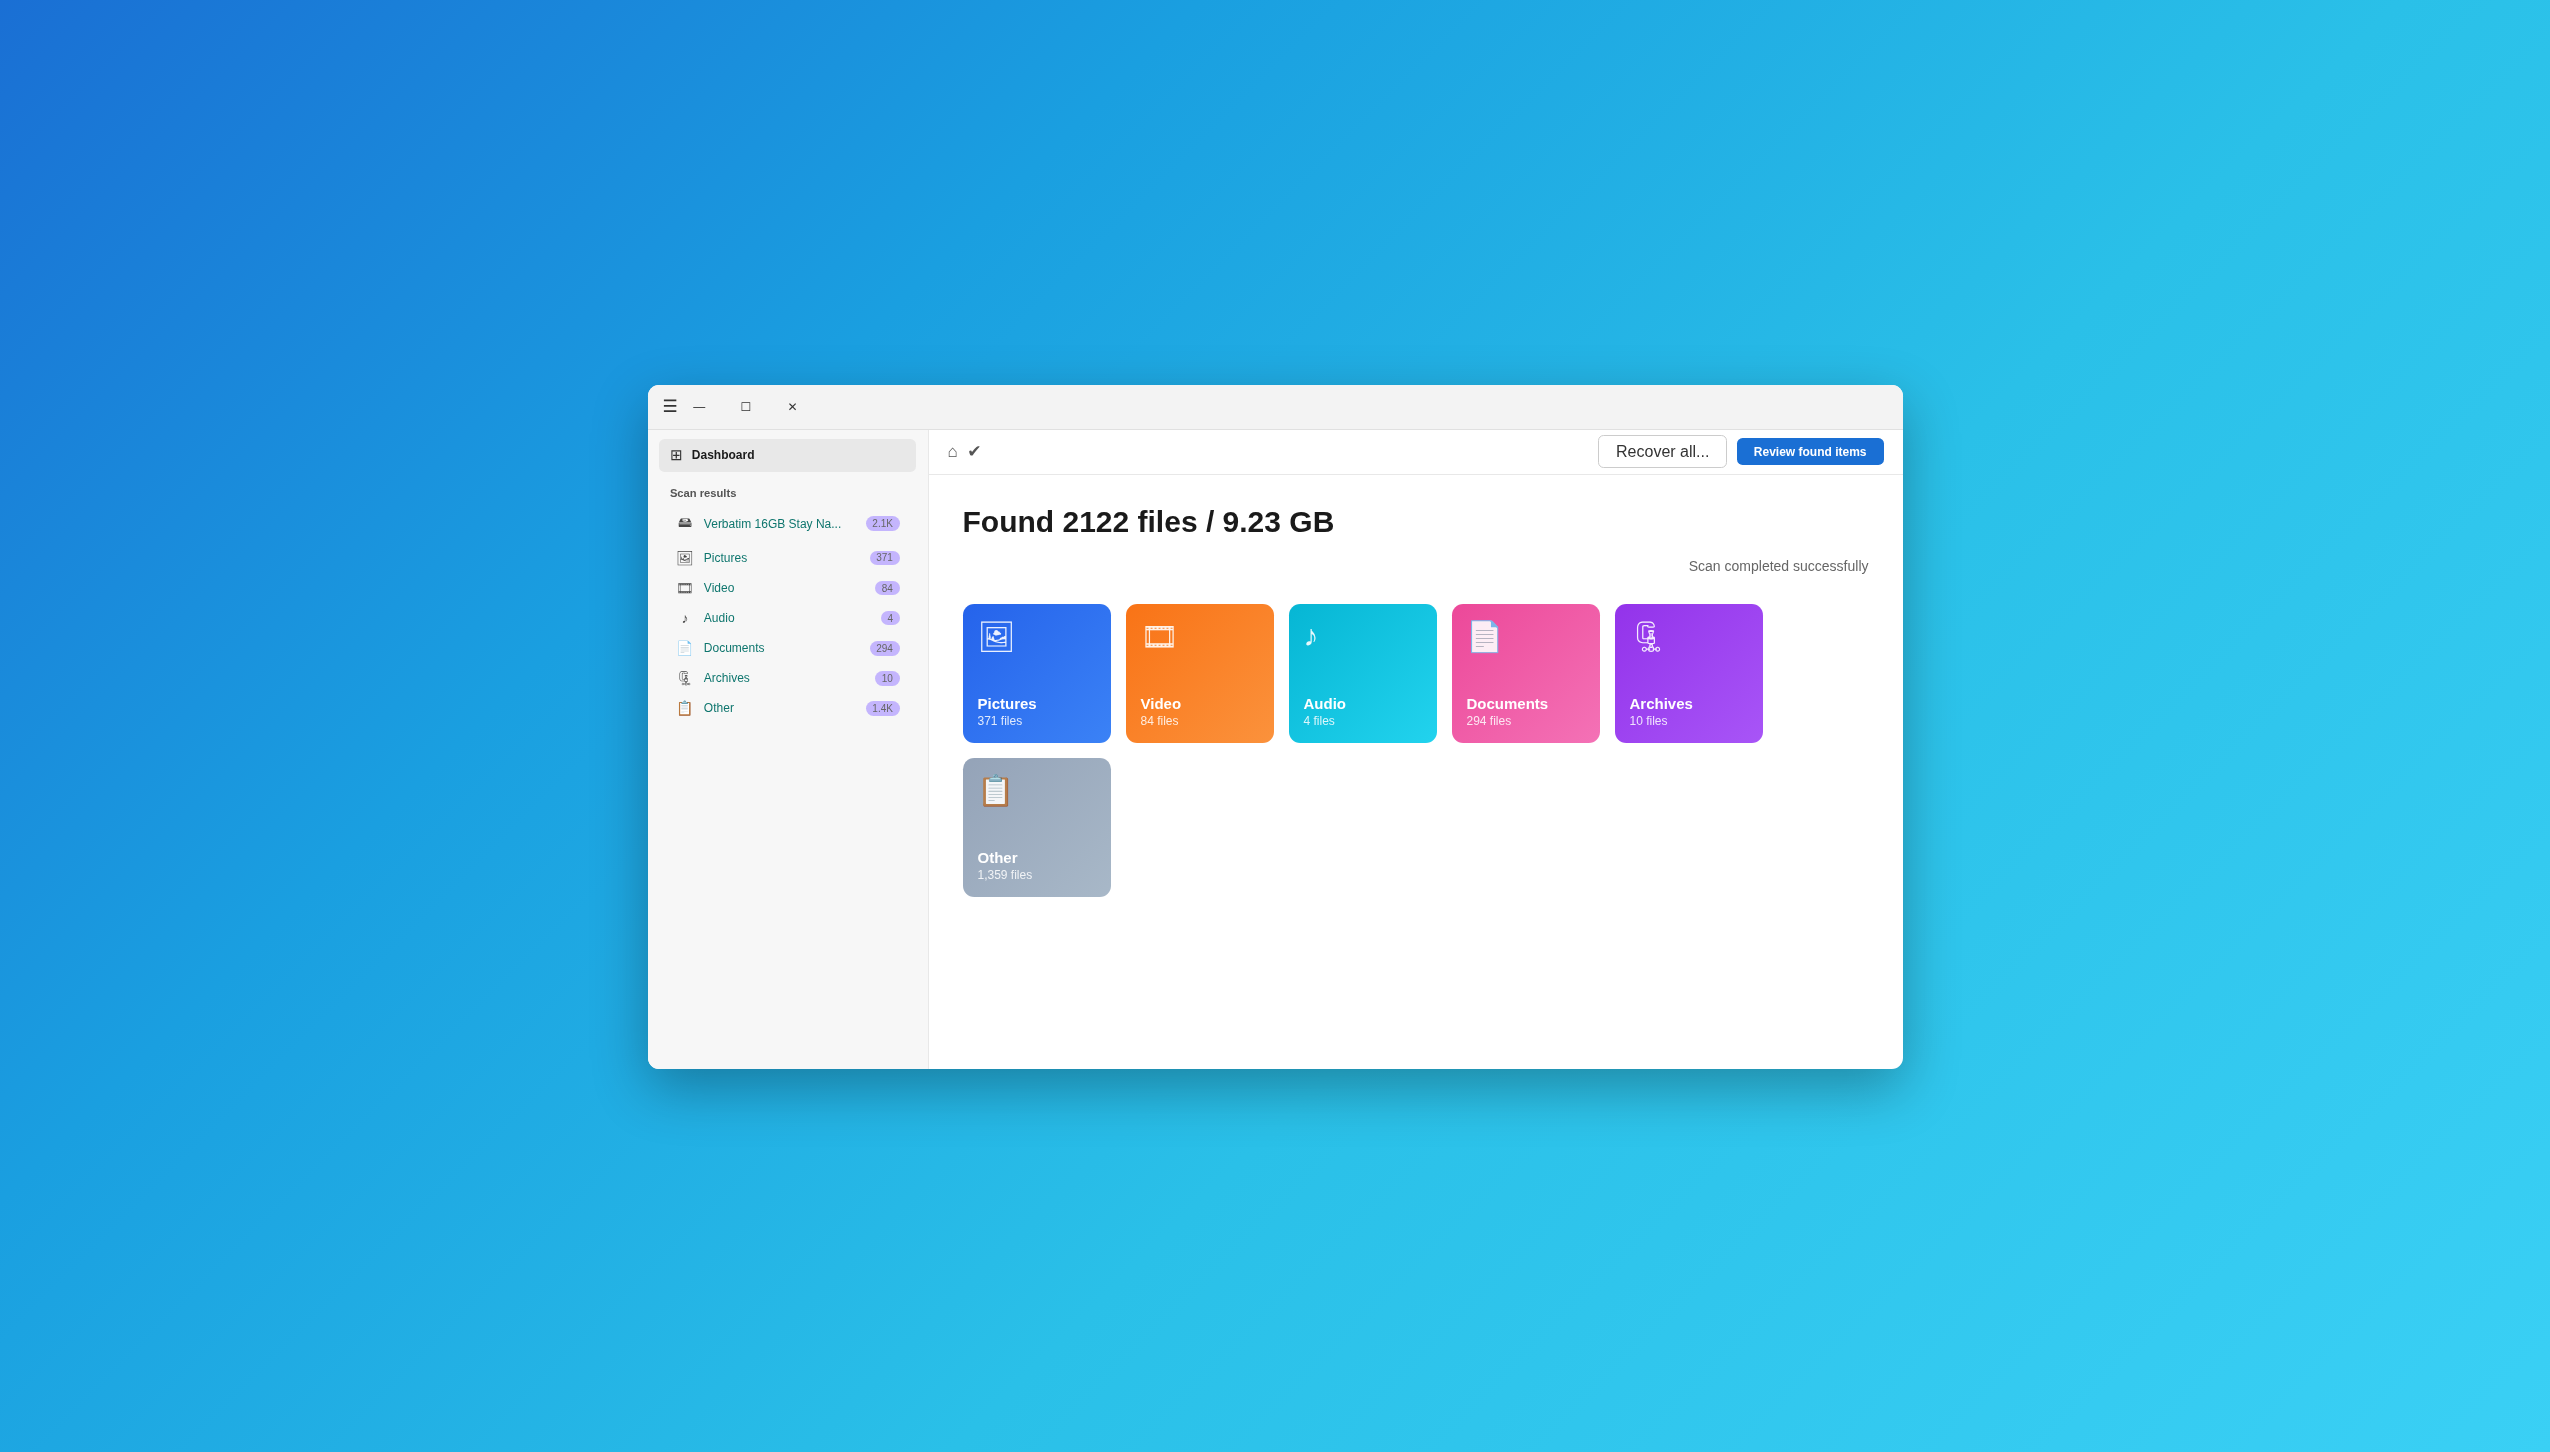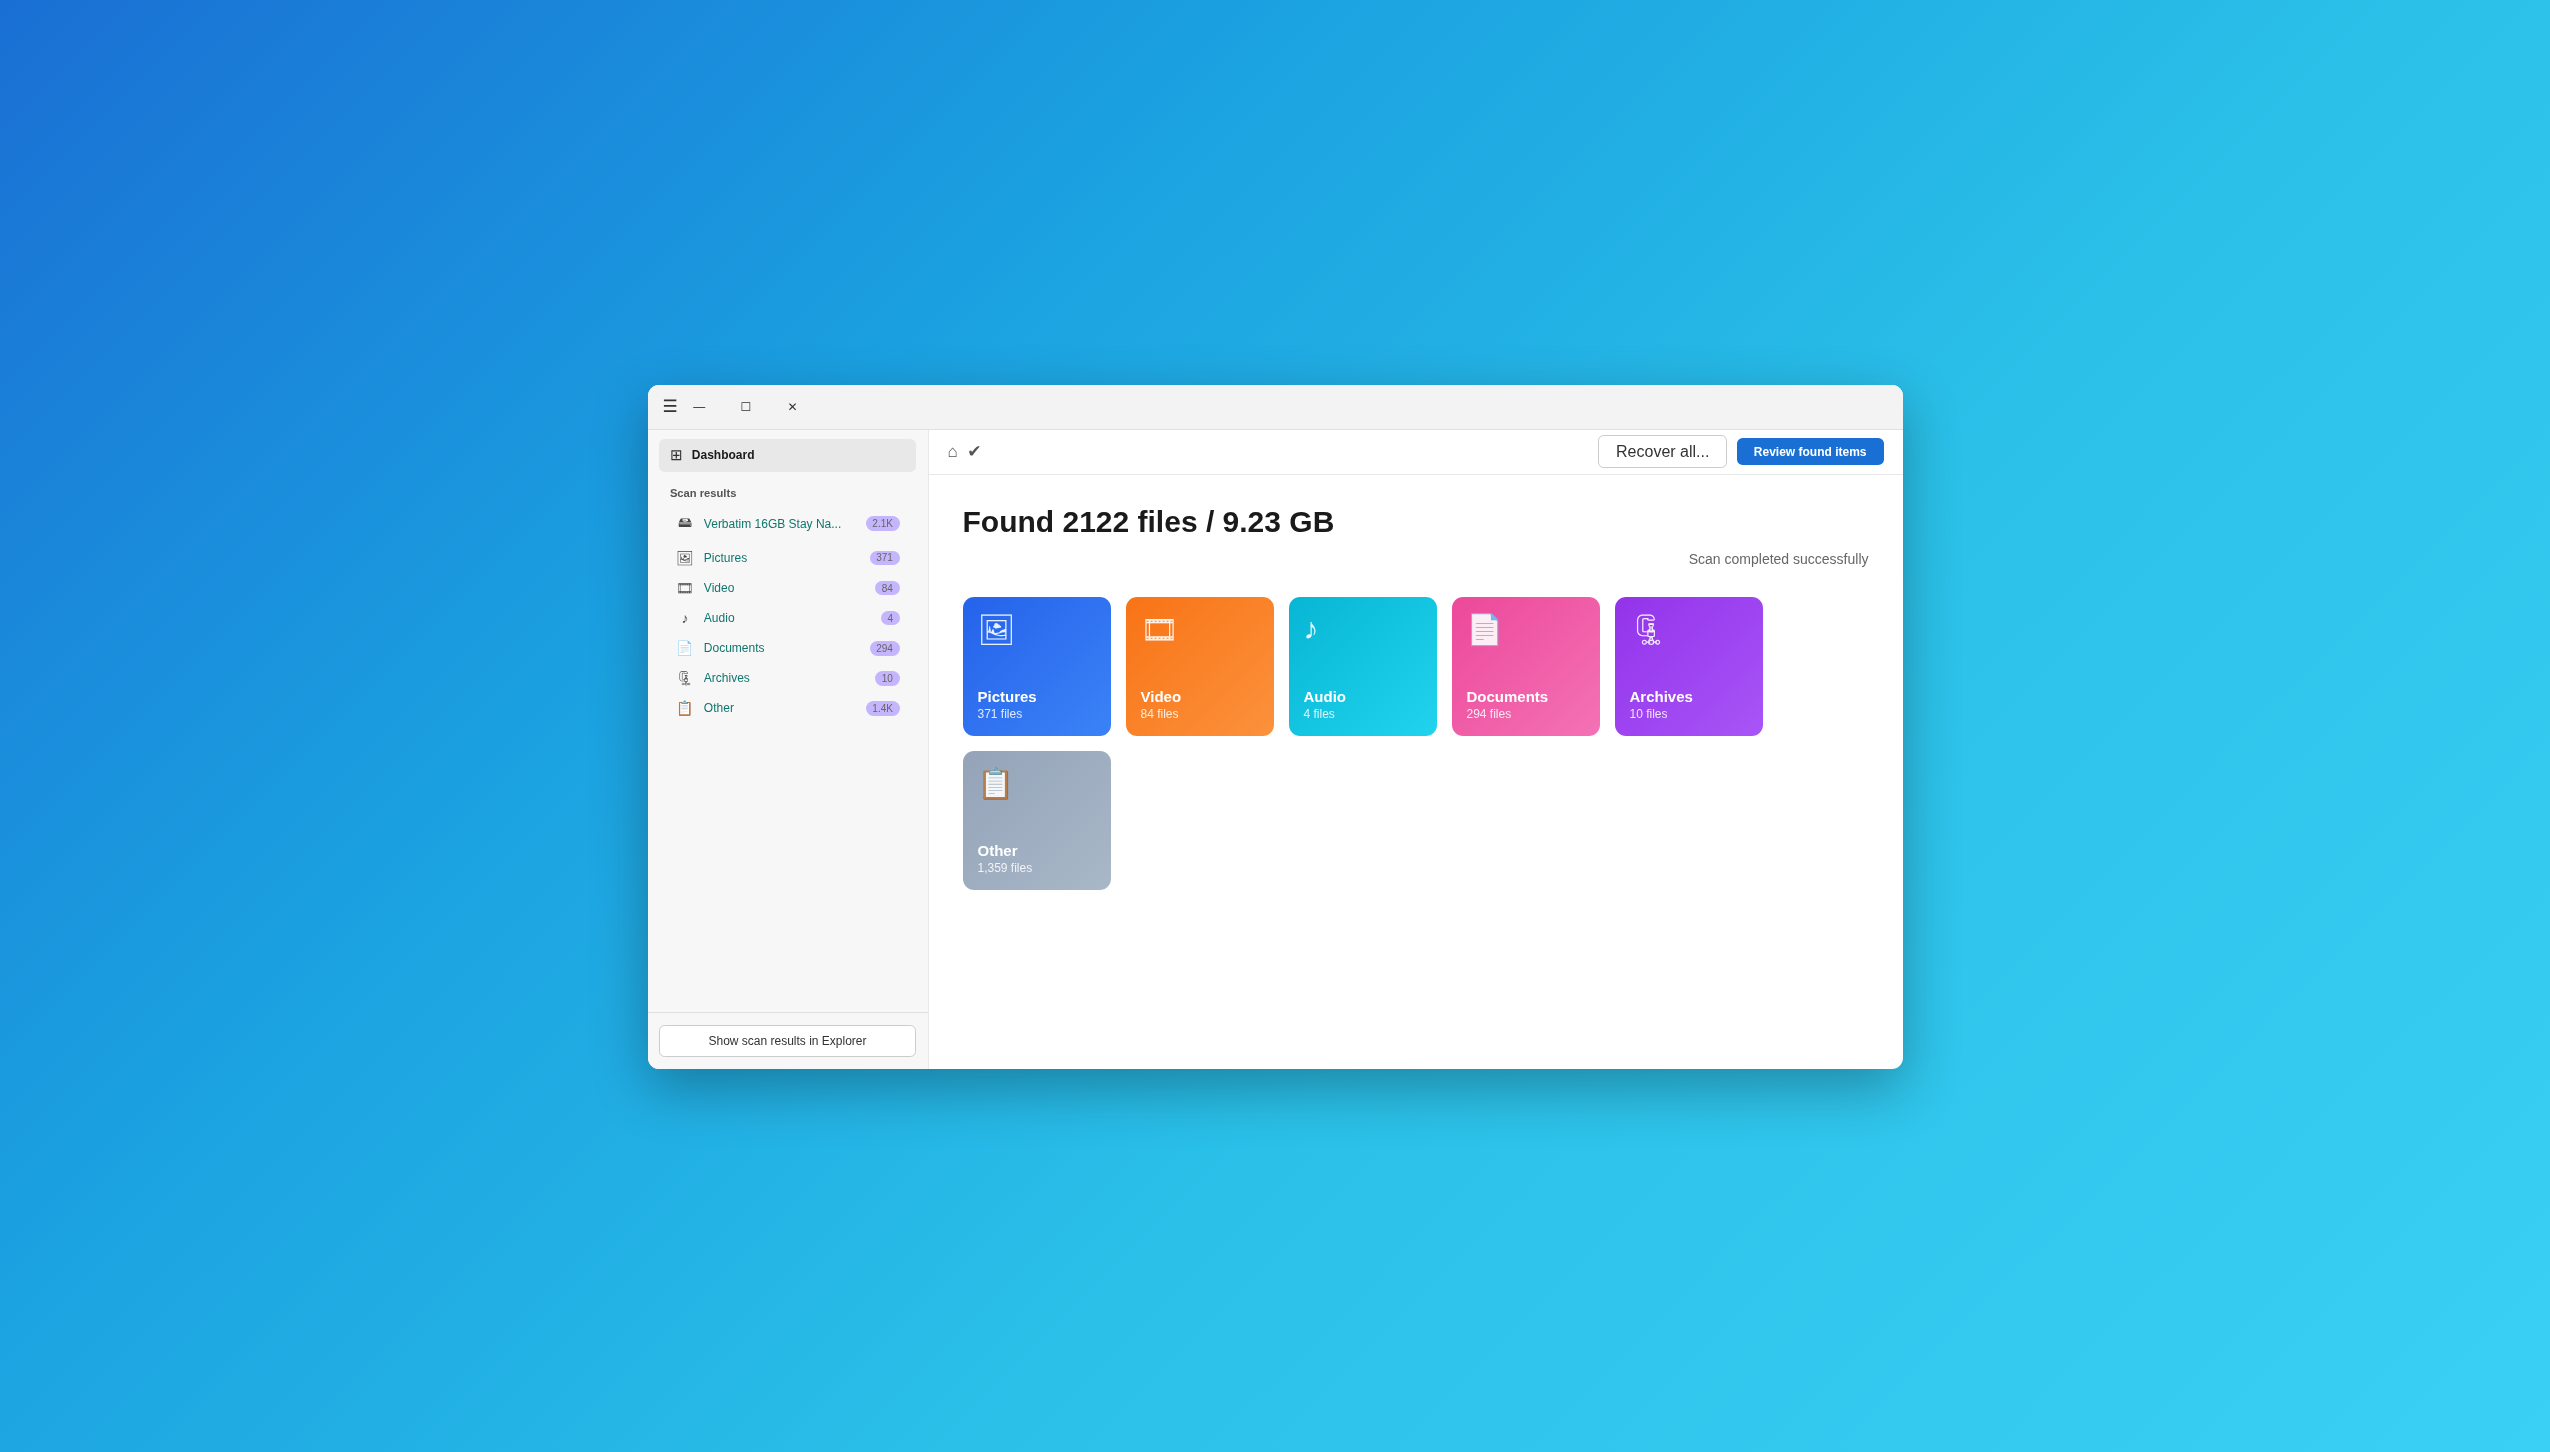--- a/index.html
+++ b/index.html
@@ -192,21 +192,21 @@
     
     .content-body {
       flex: 1;
       padding: 30px 34px;
       overflow-y: auto;
     }
     .found-title {
       font-size: 30px;
       font-weight: 700;
       color: #1a1a1a;
-      margin-bottom: 12px;
+      margin-bottom: 19px;
     }
     .found-subtitle {
       font-size: 14px;
       color: #666;
       margin-bottom: 30px;
       text-align: right;
     }
     .cards-grid {
       display: flex;
       gap: 15px;
@@ -305,23 +305,20 @@
           <span class="sidebar-item-label">Archives</span>
           <span class="sidebar-item-count">10</span>
         </div>
         <div class="sidebar-item">
           <span class="sidebar-item-icon">📋</span>
           <span class="sidebar-item-label">Other</span>
           <span class="sidebar-item-count">1.4K</span>
         </div>
       </div>
 
-      <div class="sidebar-footer">
-        <button class="sidebar-footer-btn">Show scan results in Explorer</button>
-      </div>
     </div>
 
     <div class="content">
 
       <div class="content-header">
         <span class="content-header-home">⌂</span>
         <span class="content-header-check">✔</span>
         <div class="content-header-spacer"></div>
         <button class="btn-recover-all">Recover all...</button>
         <button class="btn-review">Review found items</button>

